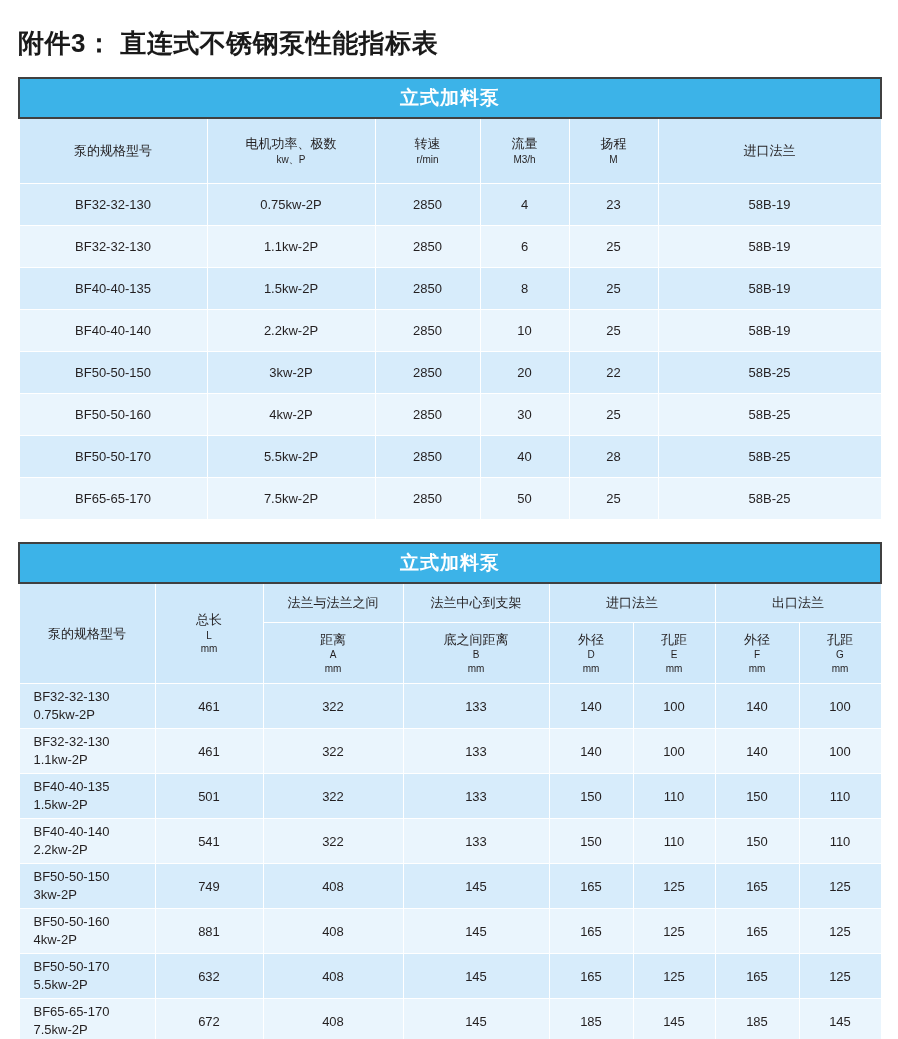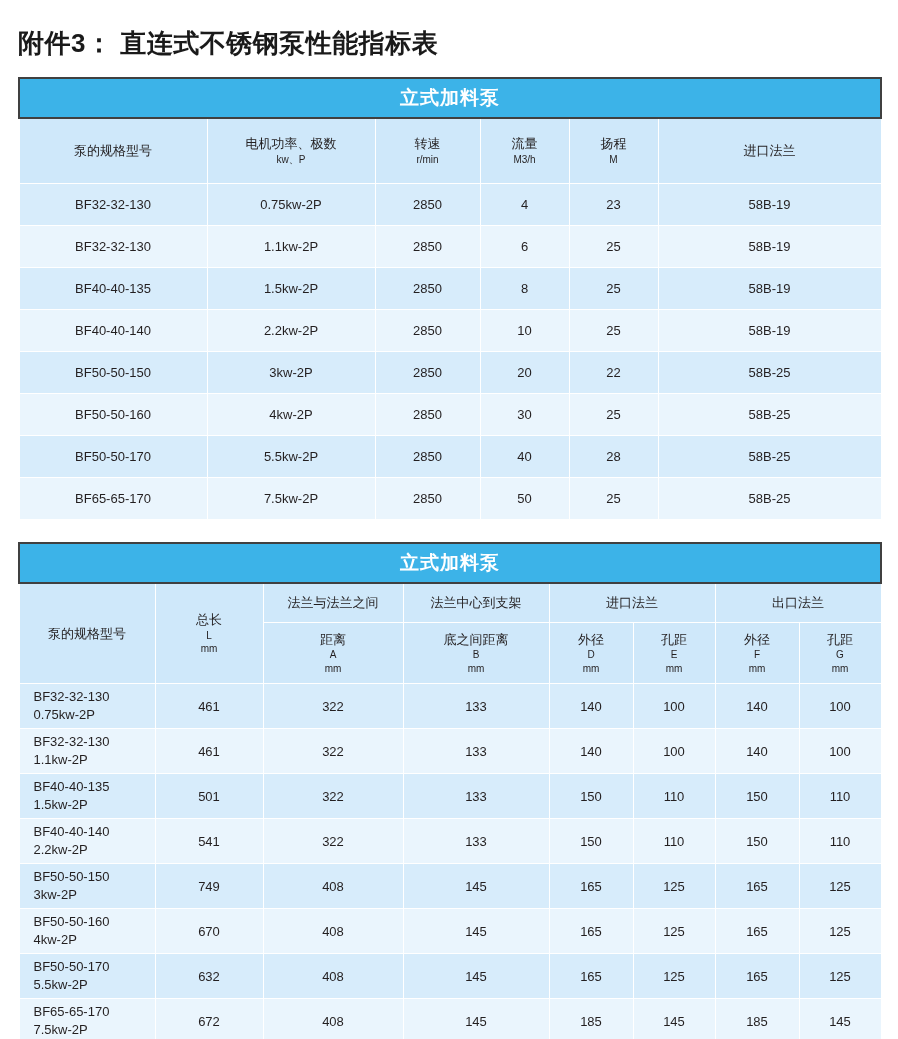--- a/index.html
+++ b/index.html
@@ -321,21 +321,21 @@
         <td>165</td>
         <td>125</td>
         <td>165</td>
         <td>125</td>
       </tr>
       <tr class="row even">
         <td class="model-cell">
           <span class="model-line">BF50-50-160</span>
           <span class="model-line">4kw-2P</span>
         </td>
-        <td>670</td>
+        <td>881</td>
         <td>408</td>
         <td>145</td>
         <td>165</td>
         <td>125</td>
         <td>165</td>
         <td>125</td>
       </tr>
       <tr class="row odd">
         <td class="model-cell">
           <span class="model-line">BF50-50-170</span>

